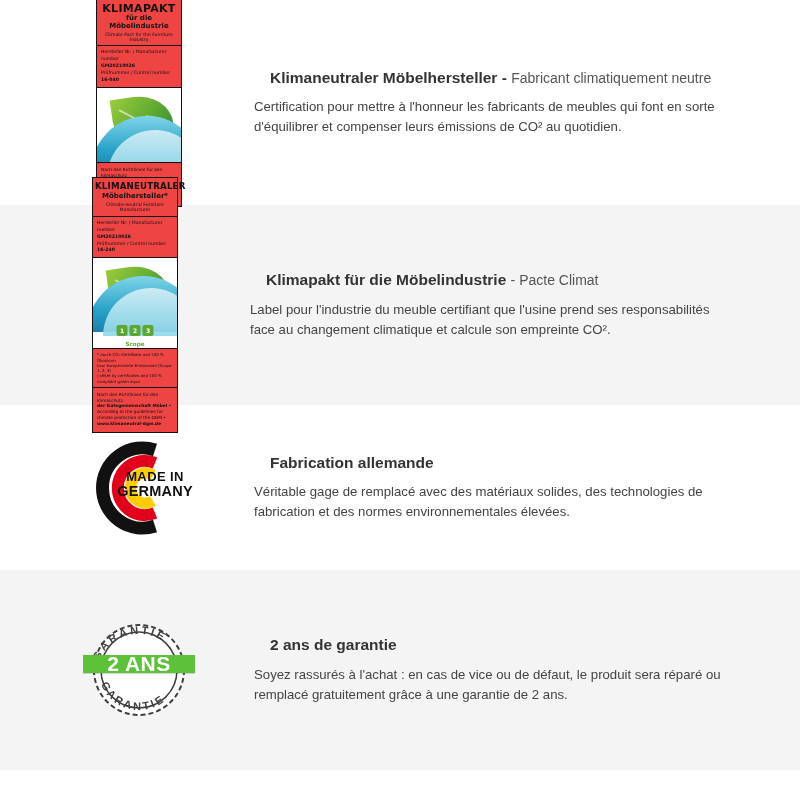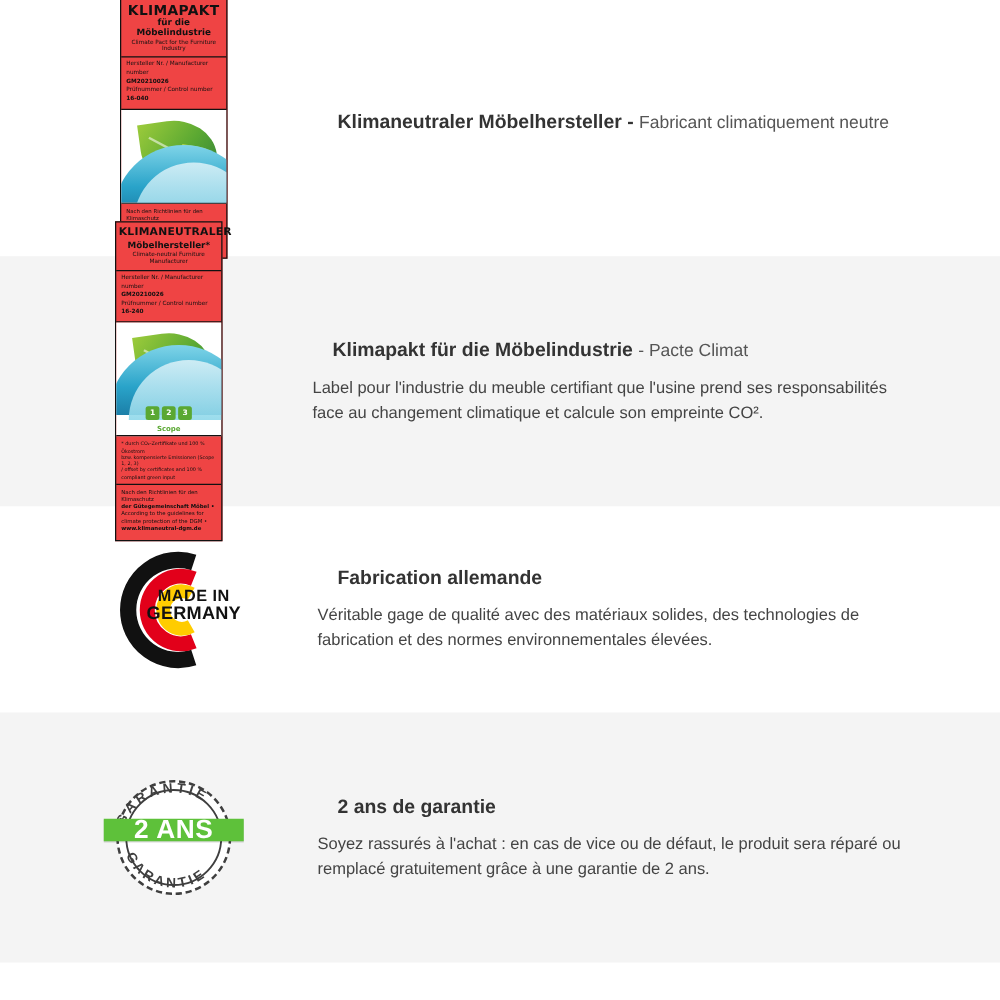--- a/index.html
+++ b/index.html
@@ -324,20 +324,21 @@
           <div class="link">www.dgm-klimapakt.de</div>
         </div>
       </div>
 
     </div>
     <div class="text-cell">
       <h3 class="title">
         <span>Klimaneutraler Möbelhersteller -</span>
         <span class="sub">Fabricant climatiquement neutre</span>
       </h3>
+      <p class="desc">Certification pour mettre à l'honneur les fabricants de meubles qui font en sorte d'équilibrer et compenser leurs émissions de CO² au quotidien.</p>
     </div>
   </div>
 
   <div class="row row-2 shaded">
     <div class="badge-cell">
 
       <div class="klima-label">
         <div class="kl-head kl2-head">
           <div class="l1">KLIMANEUTRALER</div>
           <div class="l2">Möbelhersteller*</div>
@@ -402,21 +403,21 @@
           <div>GERMANY</div>
         </div>
       </div>
 
     </div>
     <div class="text-cell">
       <h3 class="title">
         <span>Fabrication allemande</span>
         <span class="sub"></span>
       </h3>
-      <p class="desc">Véritable gage de qualité avec des matériaux solides, des technologies de fabrication et des normes environnementales élevées.</p>
+      <p class="desc">Véritable gage de remplacé avec des matériaux solides, des technologies de fabrication et des normes environnementales élevées.</p>
     </div>
   </div>
 
   <div class="row row-4 shaded">
     <div class="badge-cell">
 
       <div class="gar">
         <svg width="128" height="96" viewBox="0 0 128 96">
           <defs>
             <path id="arcTop" d="M 22 52 A 42 40 0 0 1 106 52" fill="none"></path>

